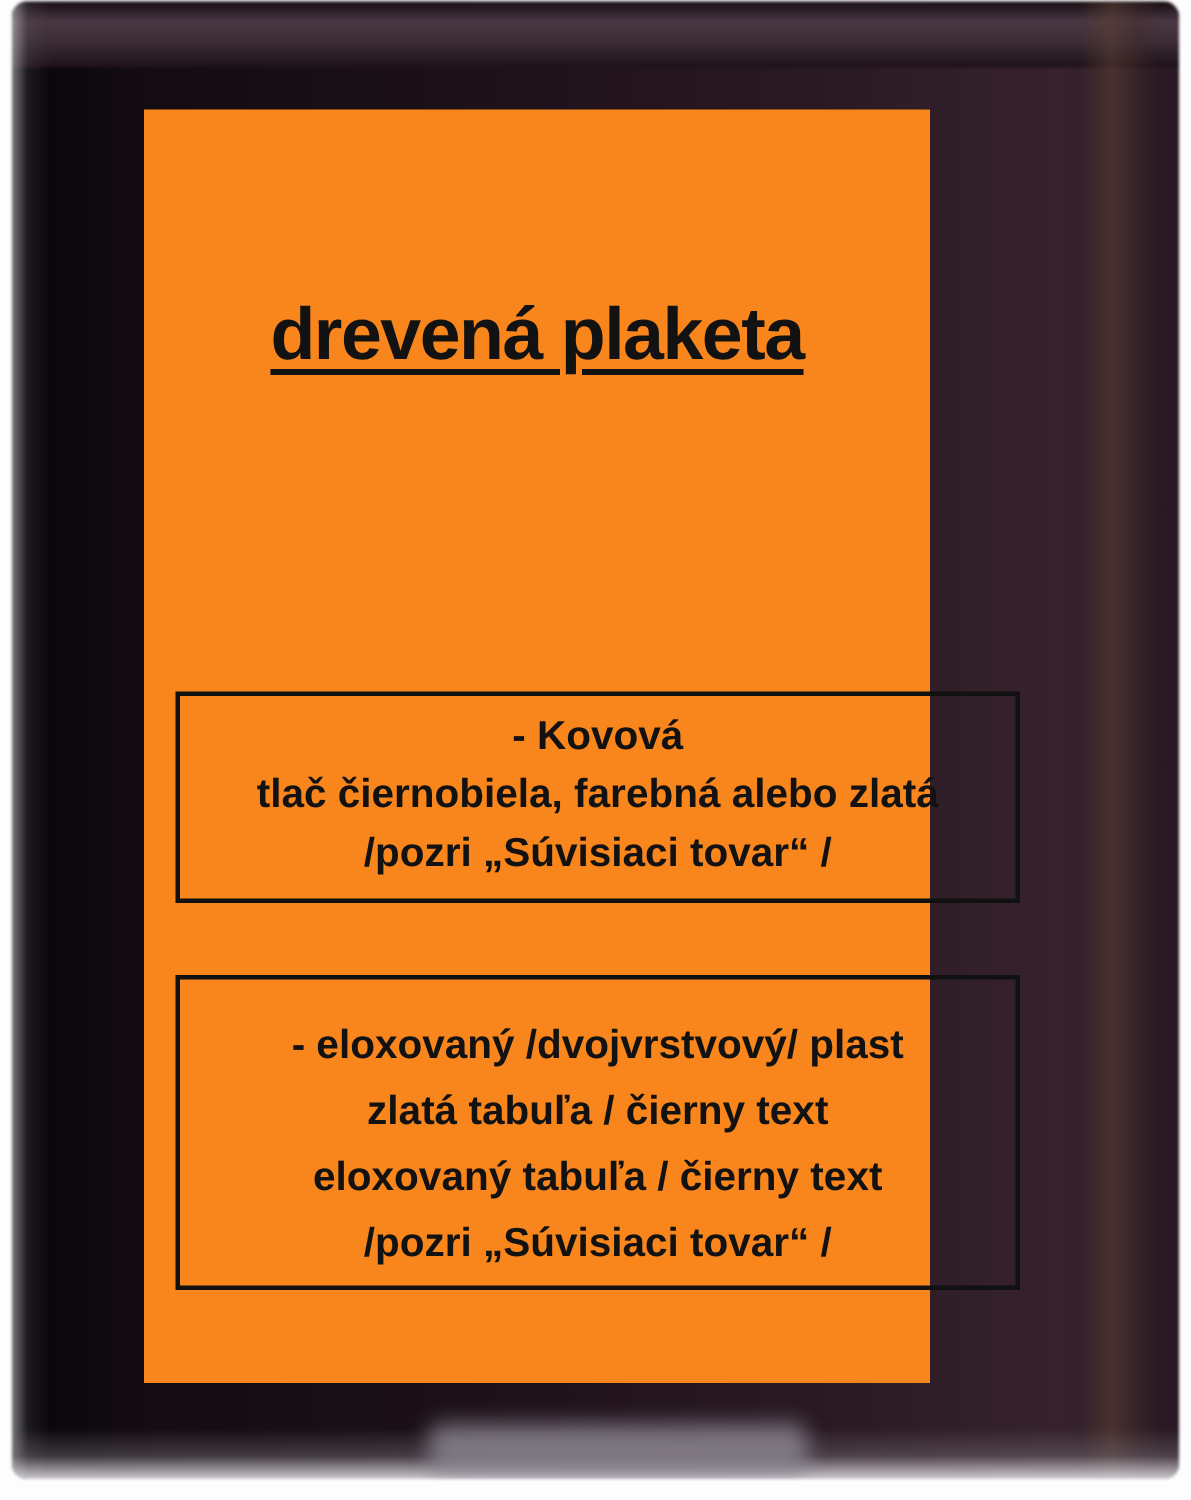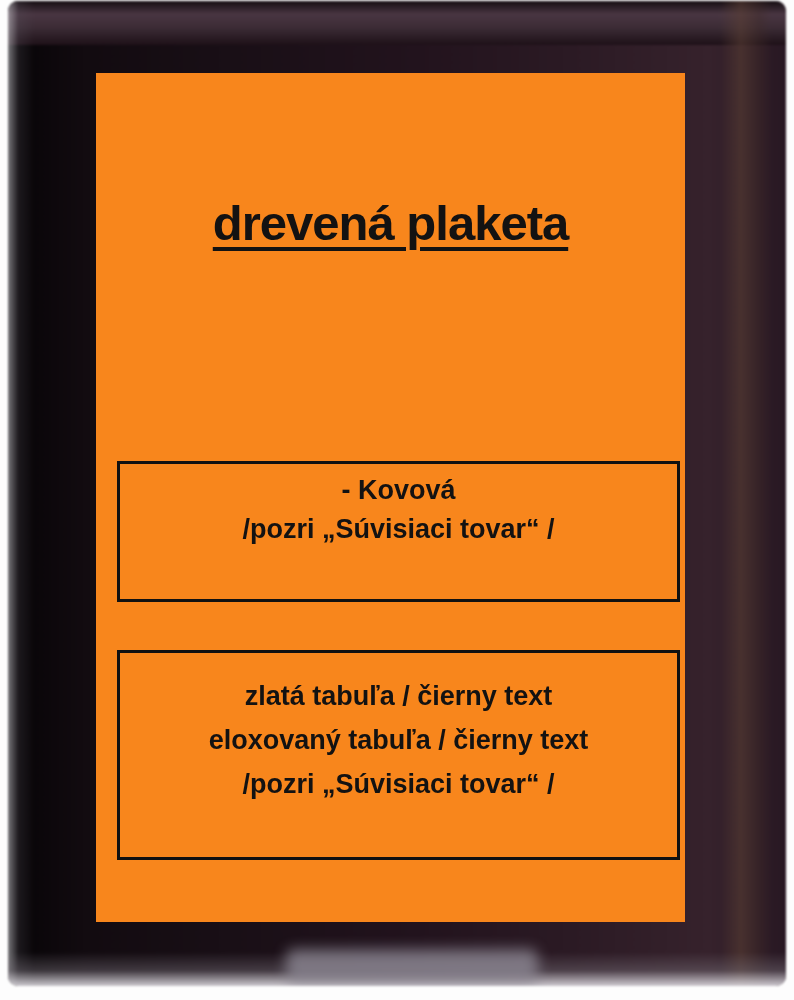--- a/index.html
+++ b/index.html
@@ -80,21 +80,21 @@
     background: #8d8894;
     border-radius: 8px;
     filter: blur(7px);
     opacity: 0.8;
   }
   
   .sticker {
     position: absolute;
     left: 96px;
     top: 73px;
-    width: 589px;
+    width: 524px;
     height: 849px;
     background: #F8861C;
     color: #131212;
   }
   .title {
     position: absolute;
     top: 122px;
     left: 0;
     width: 100%;
     margin: 0;
@@ -152,24 +152,26 @@
     <div class="stand-blur"></div>
   </div>
 
   <div class="sticker">
 
     <h1 class="title">drevená plaketa</h1>
 
 
     <div class="spec-box spec-box-1">
       <div>- Kovová</div>
+      <div>tlač čiernobiela, farebná alebo zlatá</div>
       <div>/pozri „Súvisiaci tovar“ /</div>
     </div>
 
     <div class="spec-box spec-box-2">
+      <div>- eloxovaný /dvojvrstvový/ plast</div>
       <div>zlatá tabuľa / čierny text</div>
       <div>eloxovaný tabuľa / čierny text</div>
       <div>/pozri „Súvisiaci tovar“ /</div>
     </div>
 
   </div>
 
 </div>
 
 </body></html>

